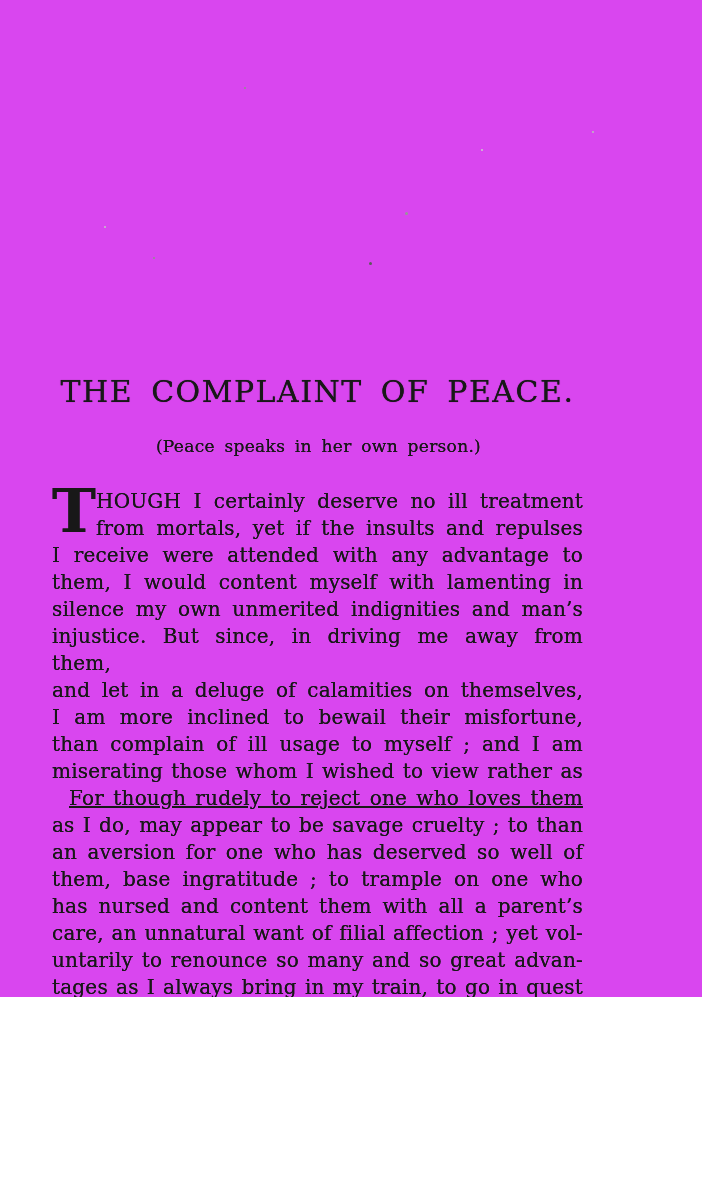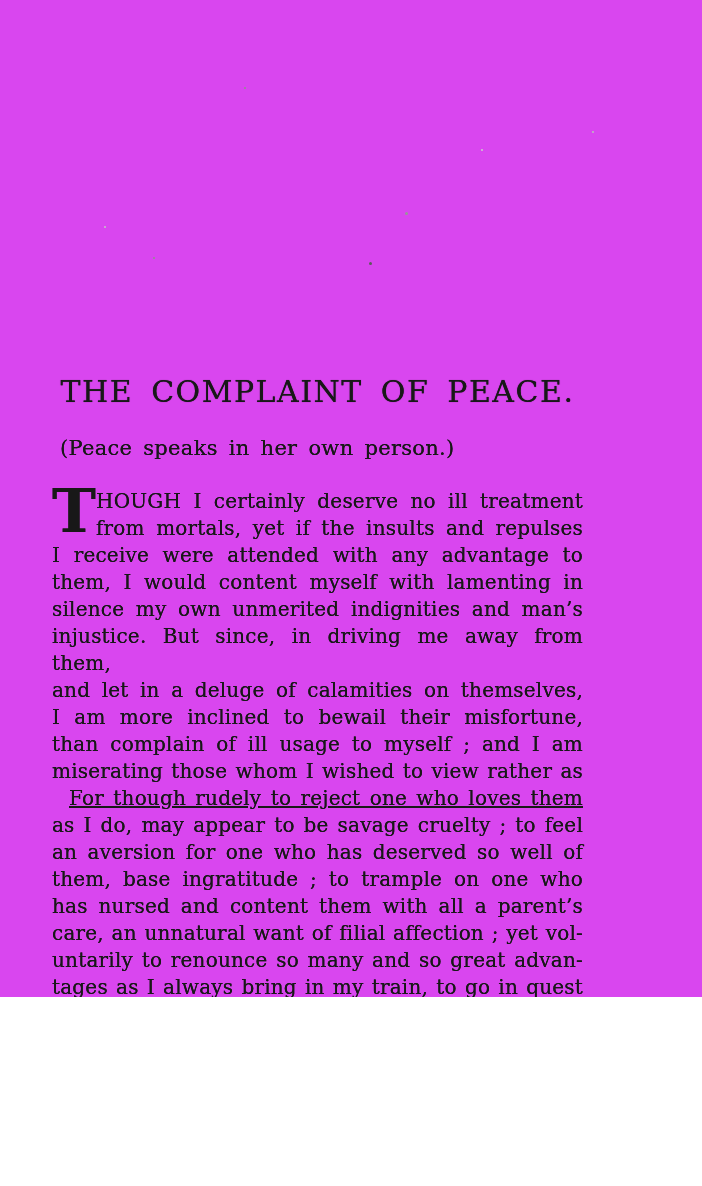--- a/index.html
+++ b/index.html
@@ -29,23 +29,24 @@
     font-size: 30px;
     font-weight: 400;
     letter-spacing: 1.5px;
     word-spacing: 7px;
     text-shadow: 0 0 0.7px currentColor;
     white-space: nowrap;
   }
   .subtitle {
     position: absolute;
     top: 436px;
-    left: 8px;
+    left: 1px;
     width: 100%;
-    font-size: 21px;
+    text-align: center;
+    font-size: 17px;
     word-spacing: 4px;
     letter-spacing: 0.3px;
     text-shadow: 0 0 0.5px currentColor;
     white-space: nowrap;
   }
   .body-text {
     position: absolute;
     top: 488px;
     left: 0;
     width: 531px;
@@ -96,21 +97,21 @@
           <div class="line">them, I would content myself with lamenting in</div>
           <div class="line">silence my own unmerited indignities and man’s</div>
           <div class="line">injustice. But since, in driving me away from them,</div>
           <div class="line">and let in a deluge of calamities on themselves,</div>
           <div class="line">I am more inclined to bewail their misfortune,</div>
           <div class="line">than complain of ill usage to myself ; and I am</div>
           <div class="line">miserating those whom I wished to view rather as</div>
         </div>
         <div class="para">
           <div class="line indent">For though rudely to reject one who loves them</div>
-          <div class="line">as I do, may appear to be savage cruelty ; to feel</div>
+          <div class="line">as I do, may appear to be savage cruelty ; to than</div>
           <div class="line">an aversion for one who has deserved so well of</div>
           <div class="line">them, base ingratitude ; to trample on one who</div>
           <div class="line">has nursed and content them with all a parent’s</div>
           <div class="line">care, an unnatural want of filial affection ; yet vol-</div>
           <div class="line">untarily to renounce so many and so great advan-</div>
           <div class="line">tages as I always bring in my train, to go in quest</div>
         </div>
       </div>
   </div>
 <div class="speck" style="left: 244px; top: 87px; width: 2px; height: 2px; background: rgb(143, 143, 143);"></div>

